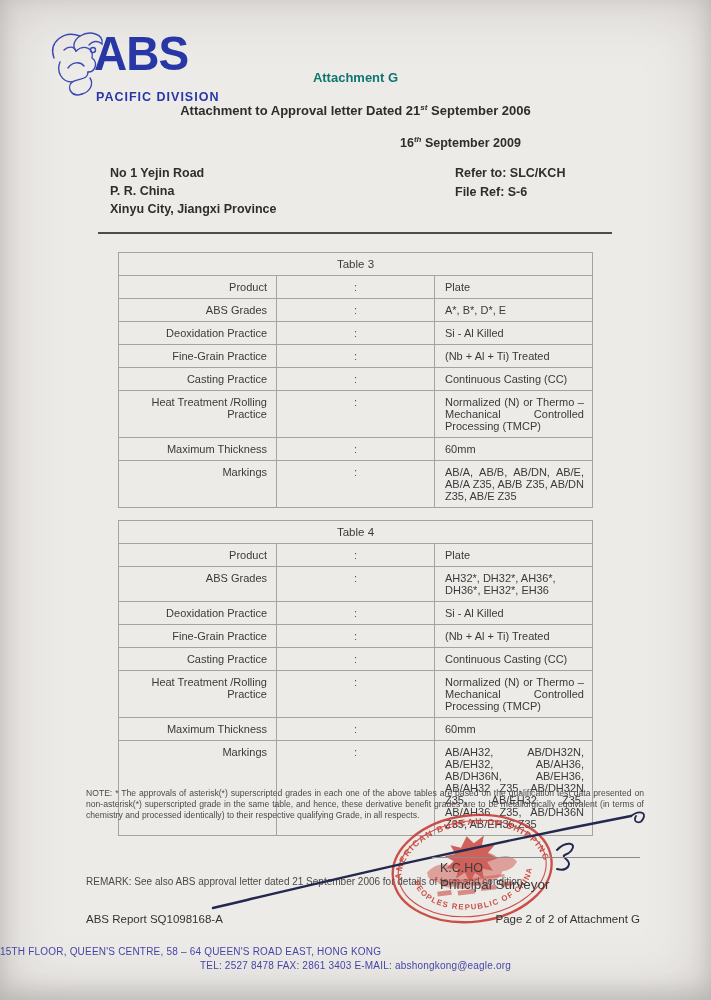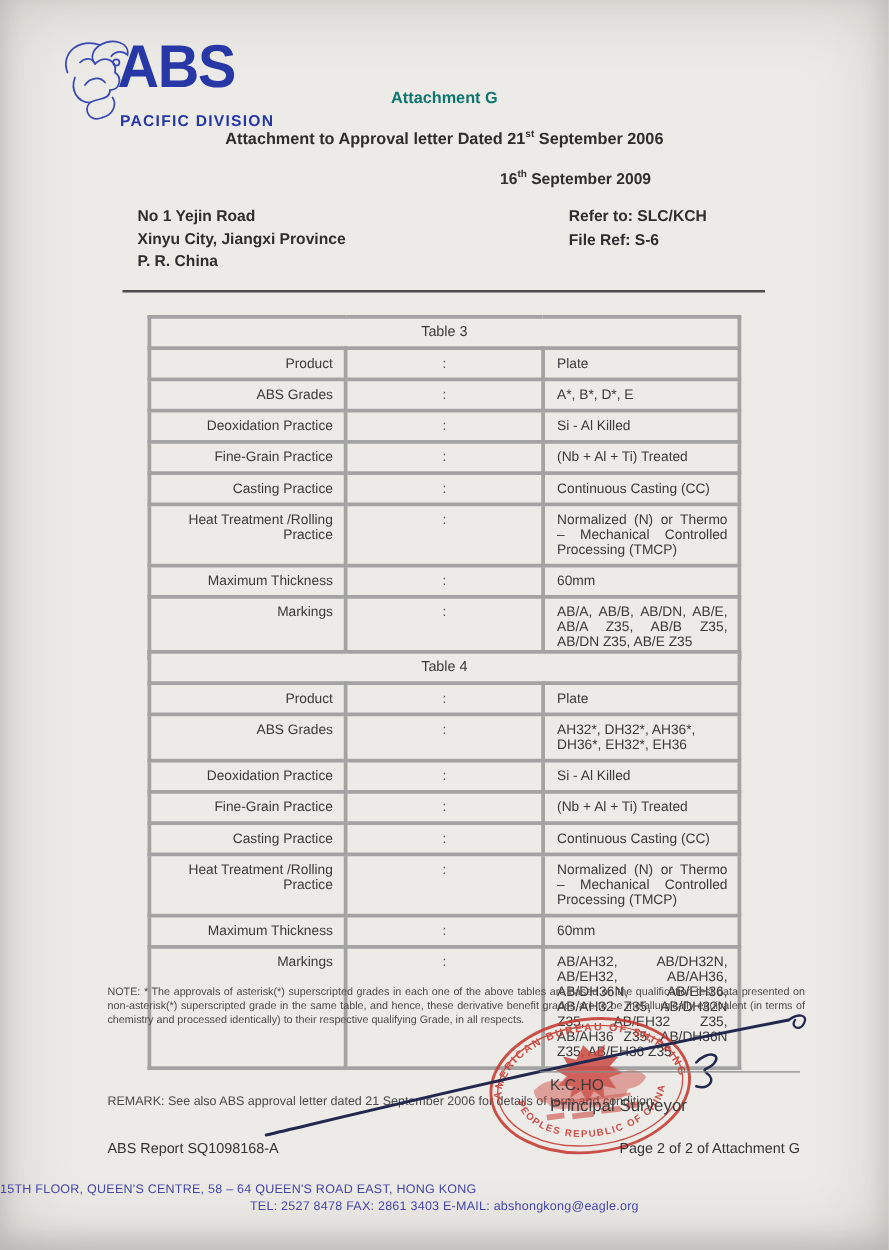--- a/index.html
+++ b/index.html
@@ -15,29 +15,29 @@
   .abs-word{position:absolute;left:48px;top:2px;font-size:46px;font-weight:bold;
     letter-spacing:-1px;color:#2737a6;line-height:1;transform:scaleY(1.05);}
   .abs-division{position:absolute;left:50px;top:62px;font-size:12.5px;font-weight:bold;
     color:#2737a6;letter-spacing:1px;}
   .h-attachment{position:absolute;left:0;top:70px;width:711px;text-align:center;
     font-size:13px;font-weight:bold;color:#0f766e;}
   .h-subtitle{position:absolute;left:0;top:103px;width:711px;text-align:center;
     font-size:13px;font-weight:bold;color:#2d2d2d;}
   .h-date{position:absolute;left:400px;top:136px;width:212px;text-align:left;
     font-size:12.5px;font-weight:bold;}
-  sup{font-size:8px;vertical-align:super;line-height:0;}
+  sup{font-size:8px;vertical-align:super;line-height:0;font-style:italic;}
   .address{position:absolute;left:110px;top:164px;font-size:12.5px;font-weight:bold;
     line-height:18px;}
   .refblock{position:absolute;left:455px;top:164px;font-size:12.5px;font-weight:bold;
     line-height:19px;}
   .rule{position:absolute;left:98px;top:232px;width:514px;height:2px;background:#4c4c4c;}
   table.doc{position:absolute;left:118px;width:475px;border-collapse:collapse;
     font-size:11px;color:#3a3a3a;table-layout:fixed;}
-  table.doc td{border:3px solid #a3a3a3;padding:5px 8px;vertical-align:top;background:#edebe8;}
+  table.doc td{border:1px solid #a3a3a3;padding:5px 8px;vertical-align:top;background:#edebe8;}
   table.doc td.title{text-align:center;font-size:11.5px;padding:5px 0;}
   table.doc td.lbl{width:152px;text-align:right;padding-right:9px;}
   table.doc td.colon{width:16px;text-align:center;padding:5px 2px;color:#555;}
   table.doc td.val{text-align:left;padding-left:10px;}
   table.doc tr.multi td.val{text-align:justify;}
   #table3{top:252px;}
   #table4{top:520px;}
   .note{position:absolute;left:86px;top:788px;width:558px;font-size:8.6px;
     line-height:10.8px;color:#4a4a4a;text-align:justify;}
   .remark{position:absolute;left:86px;top:828px;width:558px;font-size:10px;color:#4a4a4a;margin-top:48px;}
@@ -83,22 +83,22 @@
 <div class="h-attachment">Attachment G</div>
 <div class="h-subtitle">
   <span>Attachment to Approval letter Dated 21</span><sup>st</sup><span> September 2006</span>
 </div>
 <div class="h-date">
   <span>16</span><sup>th</sup><span> September 2009</span>
 </div>
 
 <div class="address">
   <div>No 1 Yejin Road</div>
+  <div>P. R. China</div>
   <div>Xinyu City, Jiangxi Province</div>
-  <div>P. R. China</div>
 </div>
 
 <div class="refblock">
   <div>Refer to: SLC/KCH</div>
   <div>File Ref: S-6</div>
 </div>
 
 <div class="rule"></div>
 
 <table class="doc" id="table3">

